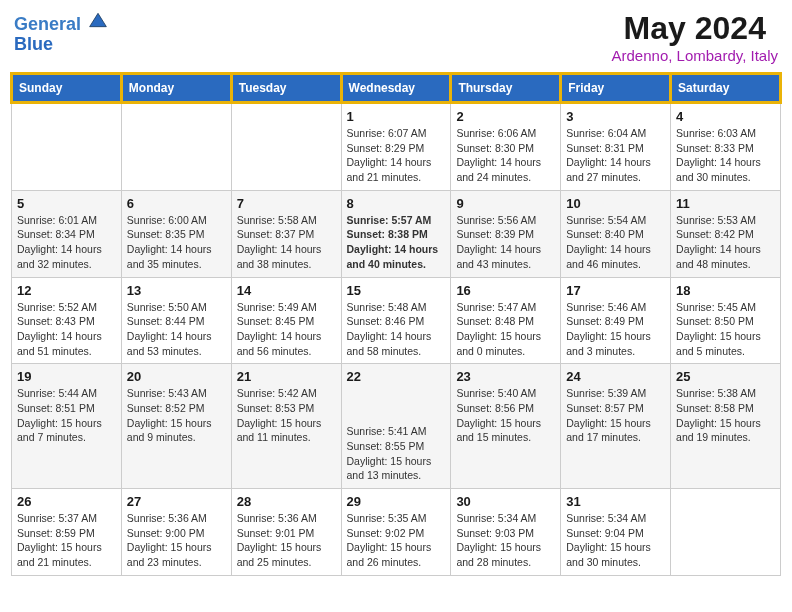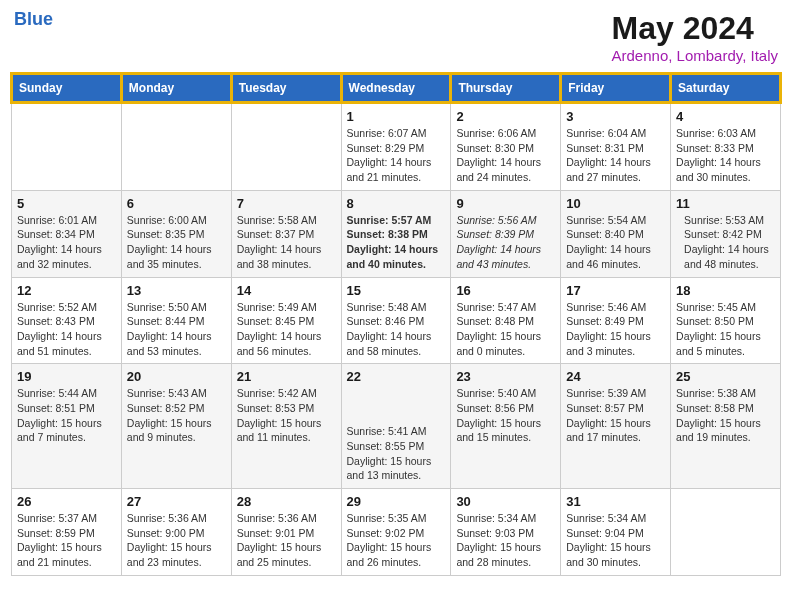--- a/index.html
+++ b/index.html
@@ -29,21 +29,21 @@
     }
     .logo-text span {
       color: #3a7cc5;
     }
     .logo-icon {
       width: 20px;
       height: 20px;
       margin-left: 2px;
     }
     .title-block {
-      text-align: left;
+      text-align: center;
     }
     .month-year {
       font-size: 32px;
       font-weight: bold;
       color: #1a1a1a;
     }
     .location {
       font-size: 15px;
       color: #a21caf;
     }
@@ -88,20 +88,26 @@
     .empty {
       background: #fff !important;
     }
   </style>
 </head>
 <body>
 
 <div class="header">
   <div class="logo">
     <div>
+      <div class="logo-text">
+        <span>General</span>
+        <svg class="logo-icon" viewBox="0 0 24 20" xmlns="http://www.w3.org/2000/svg">
+          <polygon points="2,18 12,2 22,18" fill="#2a6abf" stroke="#1a3a5c" stroke-width="1"></polygon>
+        </svg>
+      </div>
       <div class="logo-text">
         <span style="color:#2a6abf;">Blue</span>
       </div>
     </div>
   </div>
   <div class="title-block">
     <div class="month-year">May 2024</div>
     <div class="location">Ardenno, Lombardy, Italy</div>
   </div>
 </div>
@@ -176,35 +182,35 @@
         </td>
         <td>
           <span class="day-num">8</span>
           <div class="day-info" style="white-space: pre-line; font-weight: bold;">Sunrise: 5:57 AM
 Sunset: 8:38 PM
 Daylight: 14 hours
 and 40 minutes.</div>
         </td>
         <td>
           <span class="day-num">9</span>
-          <div class="day-info" style="white-space: pre-line; font-style: italic;">Sunrise: 5:56 AM
+          <div class="day-info" style="white-space: pre-line;">Sunrise: 5:56 AM
 Sunset: 8:39 PM
 Daylight: 14 hours
 and 43 minutes.</div>
         </td>
         <td>
           <span class="day-num">10</span>
           <div class="day-info" style="white-space: pre-line;">Sunrise: 5:54 AM
 Sunset: 8:40 PM
 Daylight: 14 hours
 and 46 minutes.</div>
         </td>
         <td>
           <span class="day-num">11</span>
-          <div class="day-info" style="white-space: pre-line; margin-left: 8px;">Sunrise: 5:53 AM
+          <div class="day-info" style="white-space: pre-line;">Sunrise: 5:53 AM
 Sunset: 8:42 PM
 Daylight: 14 hours
 and 48 minutes.</div>
         </td>
       </tr>
       <tr>
         <td>
           <span class="day-num">12</span>
           <div class="day-info" style="white-space: pre-line;">Sunrise: 5:52 AM
 Sunset: 8:43 PM

